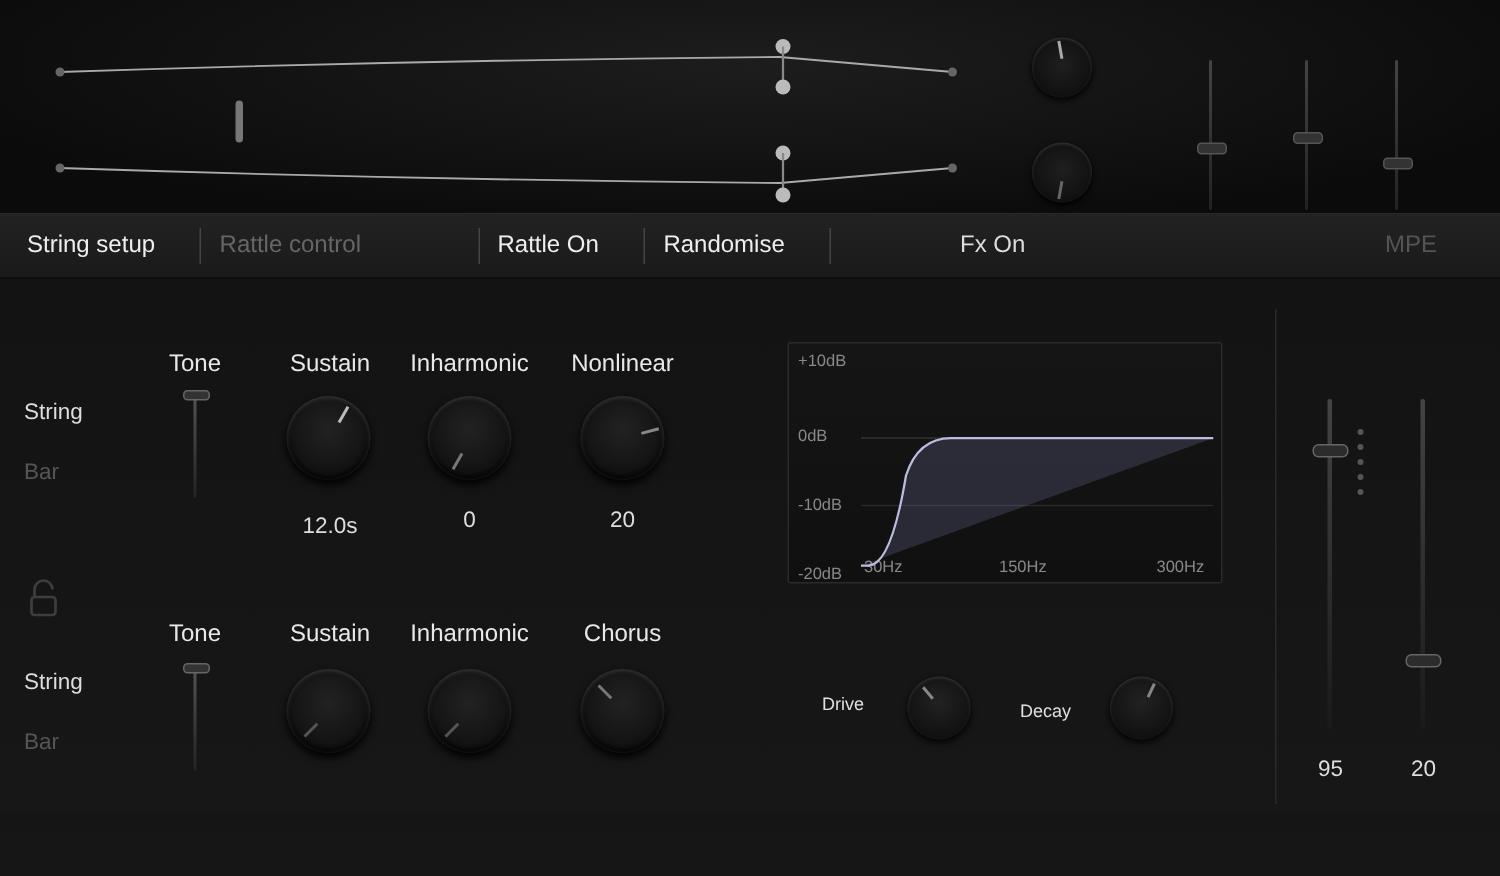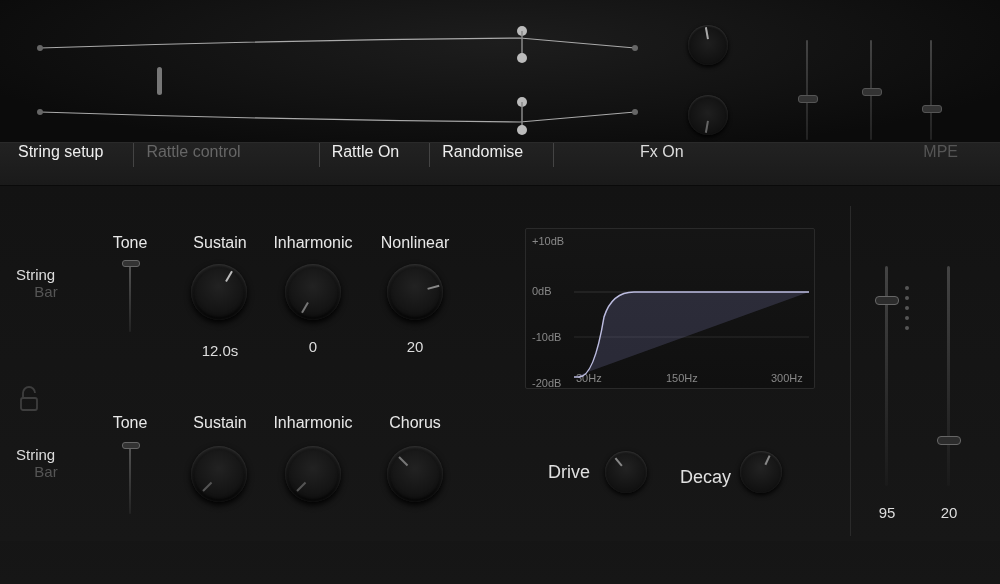--- a/index.html
+++ b/index.html
@@ -77,21 +77,21 @@
     width:30px; height:18px;
   }
   .ci1{left:793px; top:155px;}
   .ci2{left:857px; top:155px;}
   .ci3{left:917px; top:155px;}
 
   
   .toolbar {
     position: relative;
     display: flex;
-    align-items: flex-start;
+    align-items: center;
     height: 44px;
     background: linear-gradient(#222,#1a1a1a);
     border-top: 1px solid #2a2a2a;
     border-bottom: 1px solid #0a0a0a;
     padding-left: 18px;
     font-size: 16px;
   }
   .toolbar .tab {
     color: #eee;
     margin-right: 18px;
@@ -122,21 +122,21 @@
     background: linear-gradient(180deg, #131313 0%, #171717 100%);
   }
 
   .row-label-group {
     position: absolute;
     left: 16px;
     width: 60px;
     font-size: 15px;
   }
   .row-label-group .on { color: #ddd; }
-  .row-label-group .off { color: #555; margin-top: 0; text-align: center;}
+  .row-label-group .off { color: #555; margin-top: 23px;}
 
   .g1 { top: 80px; }
   .g2 { top: 260px; }
 
   .lock-icon {
     position:absolute;
     left:18px; top: 200px;
     width: 22px; height: 26px;
     opacity:0.35;
   }
@@ -273,21 +273,21 @@
     position:absolute;
     left: 54px; top: 80px;
     display:flex; flex-direction:column; gap:6px;
   }
   .out-dots span{
     width:4px;height:4px;border-radius:50%;background:#555;display:block;
   }
 
   .drive-decay-label{
     position:absolute;
-    font-size:18px;
+    font-size:12px;
     color:#e0e0e0;
   }
 </style>
 </head>
 <body>
 
 <div class="vis-area">
   <svg class="vis-svg" width="660" height="185">
 
     <path d="M40 48 Q 280 40, 520 38 L 635 48" stroke="#aaa" stroke-width="1.2" fill="none"></path>

